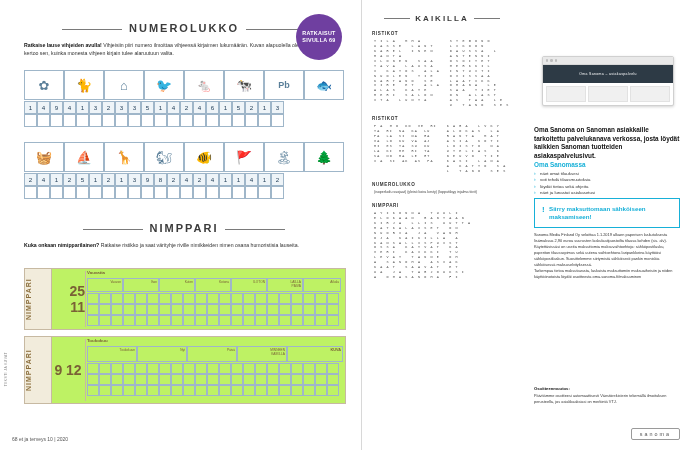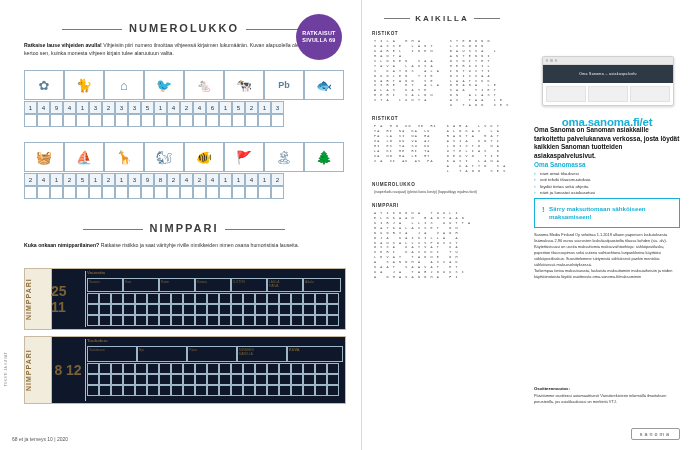--- a/index.html
+++ b/index.html
@@ -42,21 +42,21 @@
     width:40px;height:30px;border:.6px solid #9fb6c9;box-sizing:border-box;
     display:flex;align-items:center;justify-content:center;font-size:13px;color:#5a7f99;
     background:#fff;
   }
   .picrow{display:flex;}
   .cluebox{
     border:.6px solid #9fb6c9;box-sizing:border-box;display:flex;flex-direction:column;
   }
 
   
-  .nimp-card{border:.7px solid #c7b9a2;background:#0f172a;}
+  .nimp-card{border:.7px solid #c7b9a2;background:#bef264;text-align:right;}
   .nimp-name{
     writing-mode:vertical-rl;transform:rotate(180deg);
     font-weight:bold;font-size:7px;letter-spacing:1px;color:#8a6d3b;
     display:flex;align-items:center;justify-content:center;
   }
 
   
   .sol-col{position:absolute;left:368px;top:0;width:148px;height:450px;}
   .sol-head{text-align:center;font-size:8px;font-weight:bold;letter-spacing:2px;color:#3b3b3b;margin-top:14px;}
   .sol-head .rule{display:inline-block;width:26px;height:1px;background:#7a7a7a;vertical-align:middle;margin:0 5px;}
@@ -337,21 +337,21 @@
             <div class="cell" style="width:12px;height:11px;"></div>
           <div class="cell" style="width:12px;height:11px;"></div>
         </div>
       </div>
     </div>
 
     <div class="nimp-card" style="position:absolute;left:24px;top:336px;width:320px;height:66px;">
       <div style="position:absolute;left:0;top:0;width:26px;height:66px;background:#f2ecdc;border-right:.7px solid #c7b9a2;">
         <div class="nimp-name" style="height:66px;">NIMPPARI</div>
       </div>
-      <div style="position:absolute;left:26px;top:2px;width:34px;height:62px;display:flex;align-items:center;justify-content:center;font-size:14px;font-weight:bold;color:#7a6136;border-right:.7px solid #c7b9a2;">8 12</div>
+      <div style="position:absolute;left:26px;top:2px;width:34px;height:62px;display:flex;align-items:center;justify-content:center;font-size:14px;font-weight:bold;color:#7a6136;border-right:.7px solid #c7b9a2;">9 12</div>
       <div style="position:absolute;left:62px;top:1px;font-size:4.4px;color:#7a6136;font-weight:bold;">Toukokuu</div>
       <div style="position:absolute;left:62px;top:9px;display:flex;">
         <div class="cluebox" style="width:50px;height:16px;font-size:3.2px;color:#7a6136;padding:1px;">Toukokuun</div>
         <div class="cluebox" style="width:50px;height:16px;font-size:3.2px;color:#7a6136;padding:1px;">Nyt</div>
         <div class="cluebox" style="width:50px;height:16px;font-size:3.2px;color:#7a6136;padding:1px;">Päivä</div>
         <div class="cluebox" style="width:50px;height:16px;font-size:3.2px;color:#7a6136;padding:1px;white-space:pre-line;">MINNEEN
 KAIKILLA</div>
         <div class="cluebox" style="width:56px;height:16px;font-size:3.8px;color:#7a6136;padding:1px;font-weight:bold;">KUVA</div>
       </div>
       <div style="position:absolute;left:62px;top:26px;display:flex;flex-direction:column;">
@@ -522,23 +522,20 @@
       <div class="hero">
           <span>Oma Sanoma – asiakaspalvelu</span>
         </div>
       <div class="cards">
         <div class="card"></div>
         <div class="card"></div>
         <div class="card"></div>
       </div>
     </div>
 
-    <div style="position:absolute;left:0;top:110px;width:174px;">
-      <div class="url">oma.sanoma.fi/et</div>
-    </div>
 
     <div class="ad-body" style="top:126px;">
       <p class="ad-lead">Oma Sanoma on Sanoman asiakkaille tarkoitettu palvelukanava verkossa, josta löydät kaikkien Sanoman tuotteiden asiakaspalvelusivut.</p>
       <p class="ad-sub">Oma Sanomassa</p>
       <ul class="ad-list">
         <li>näet omat tilauksesi</li>
         <li>voit tehdä tilausmuutoksia</li>
         <li>löydät tietoa sekä ohjeita</li>
         <li>näet ja lunastat asiakasetusi</li>
       </ul>

